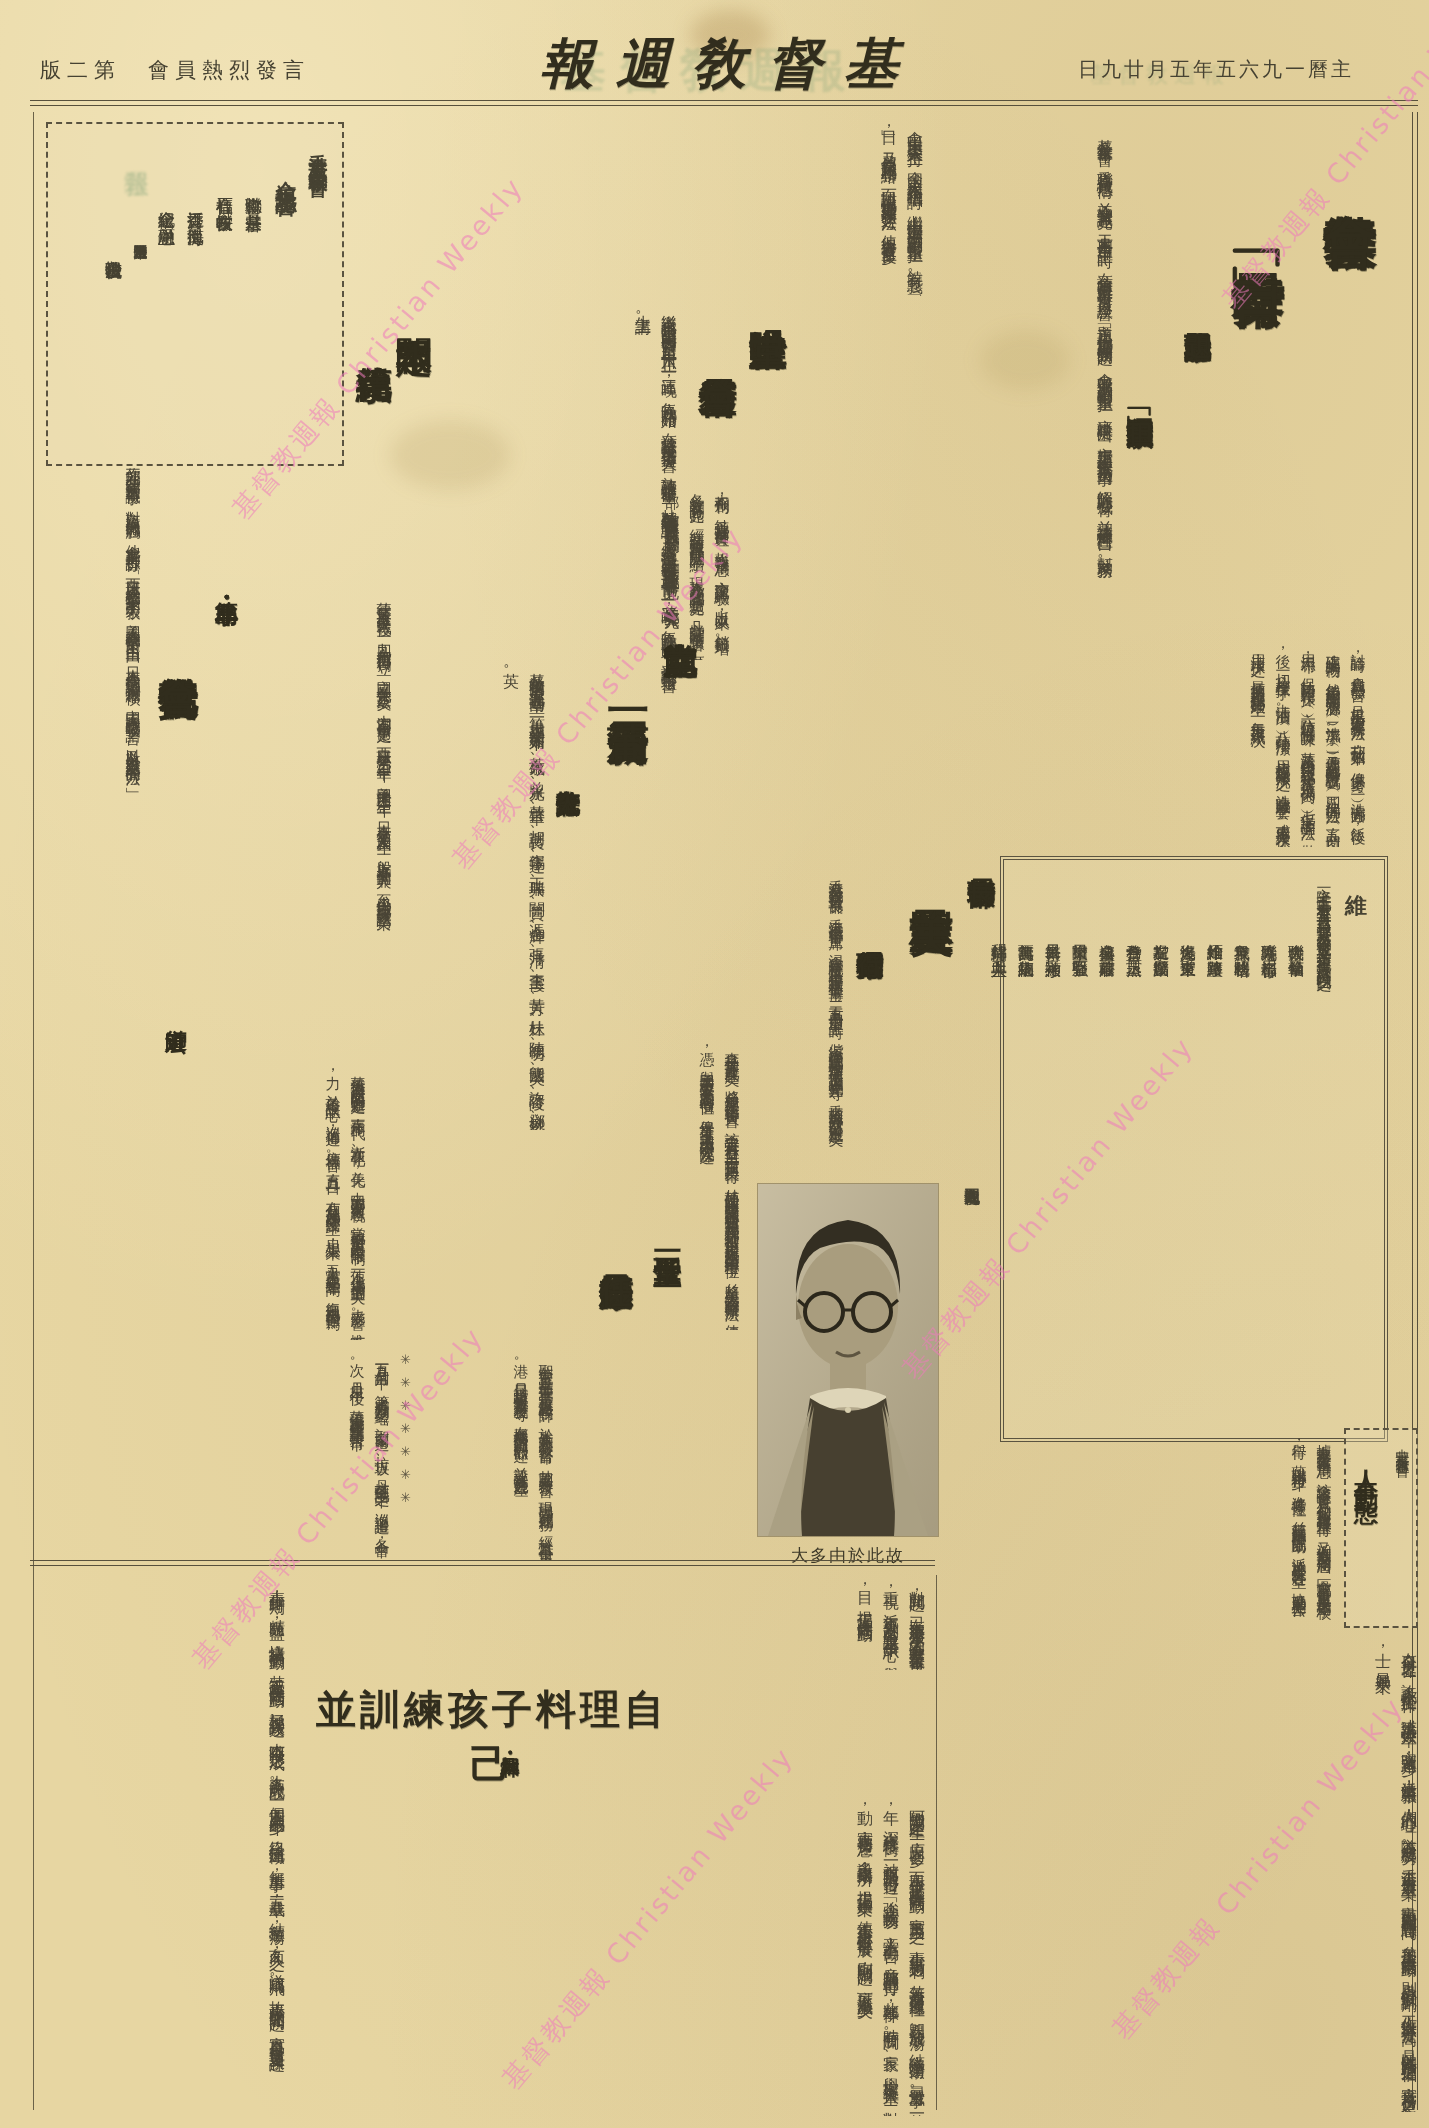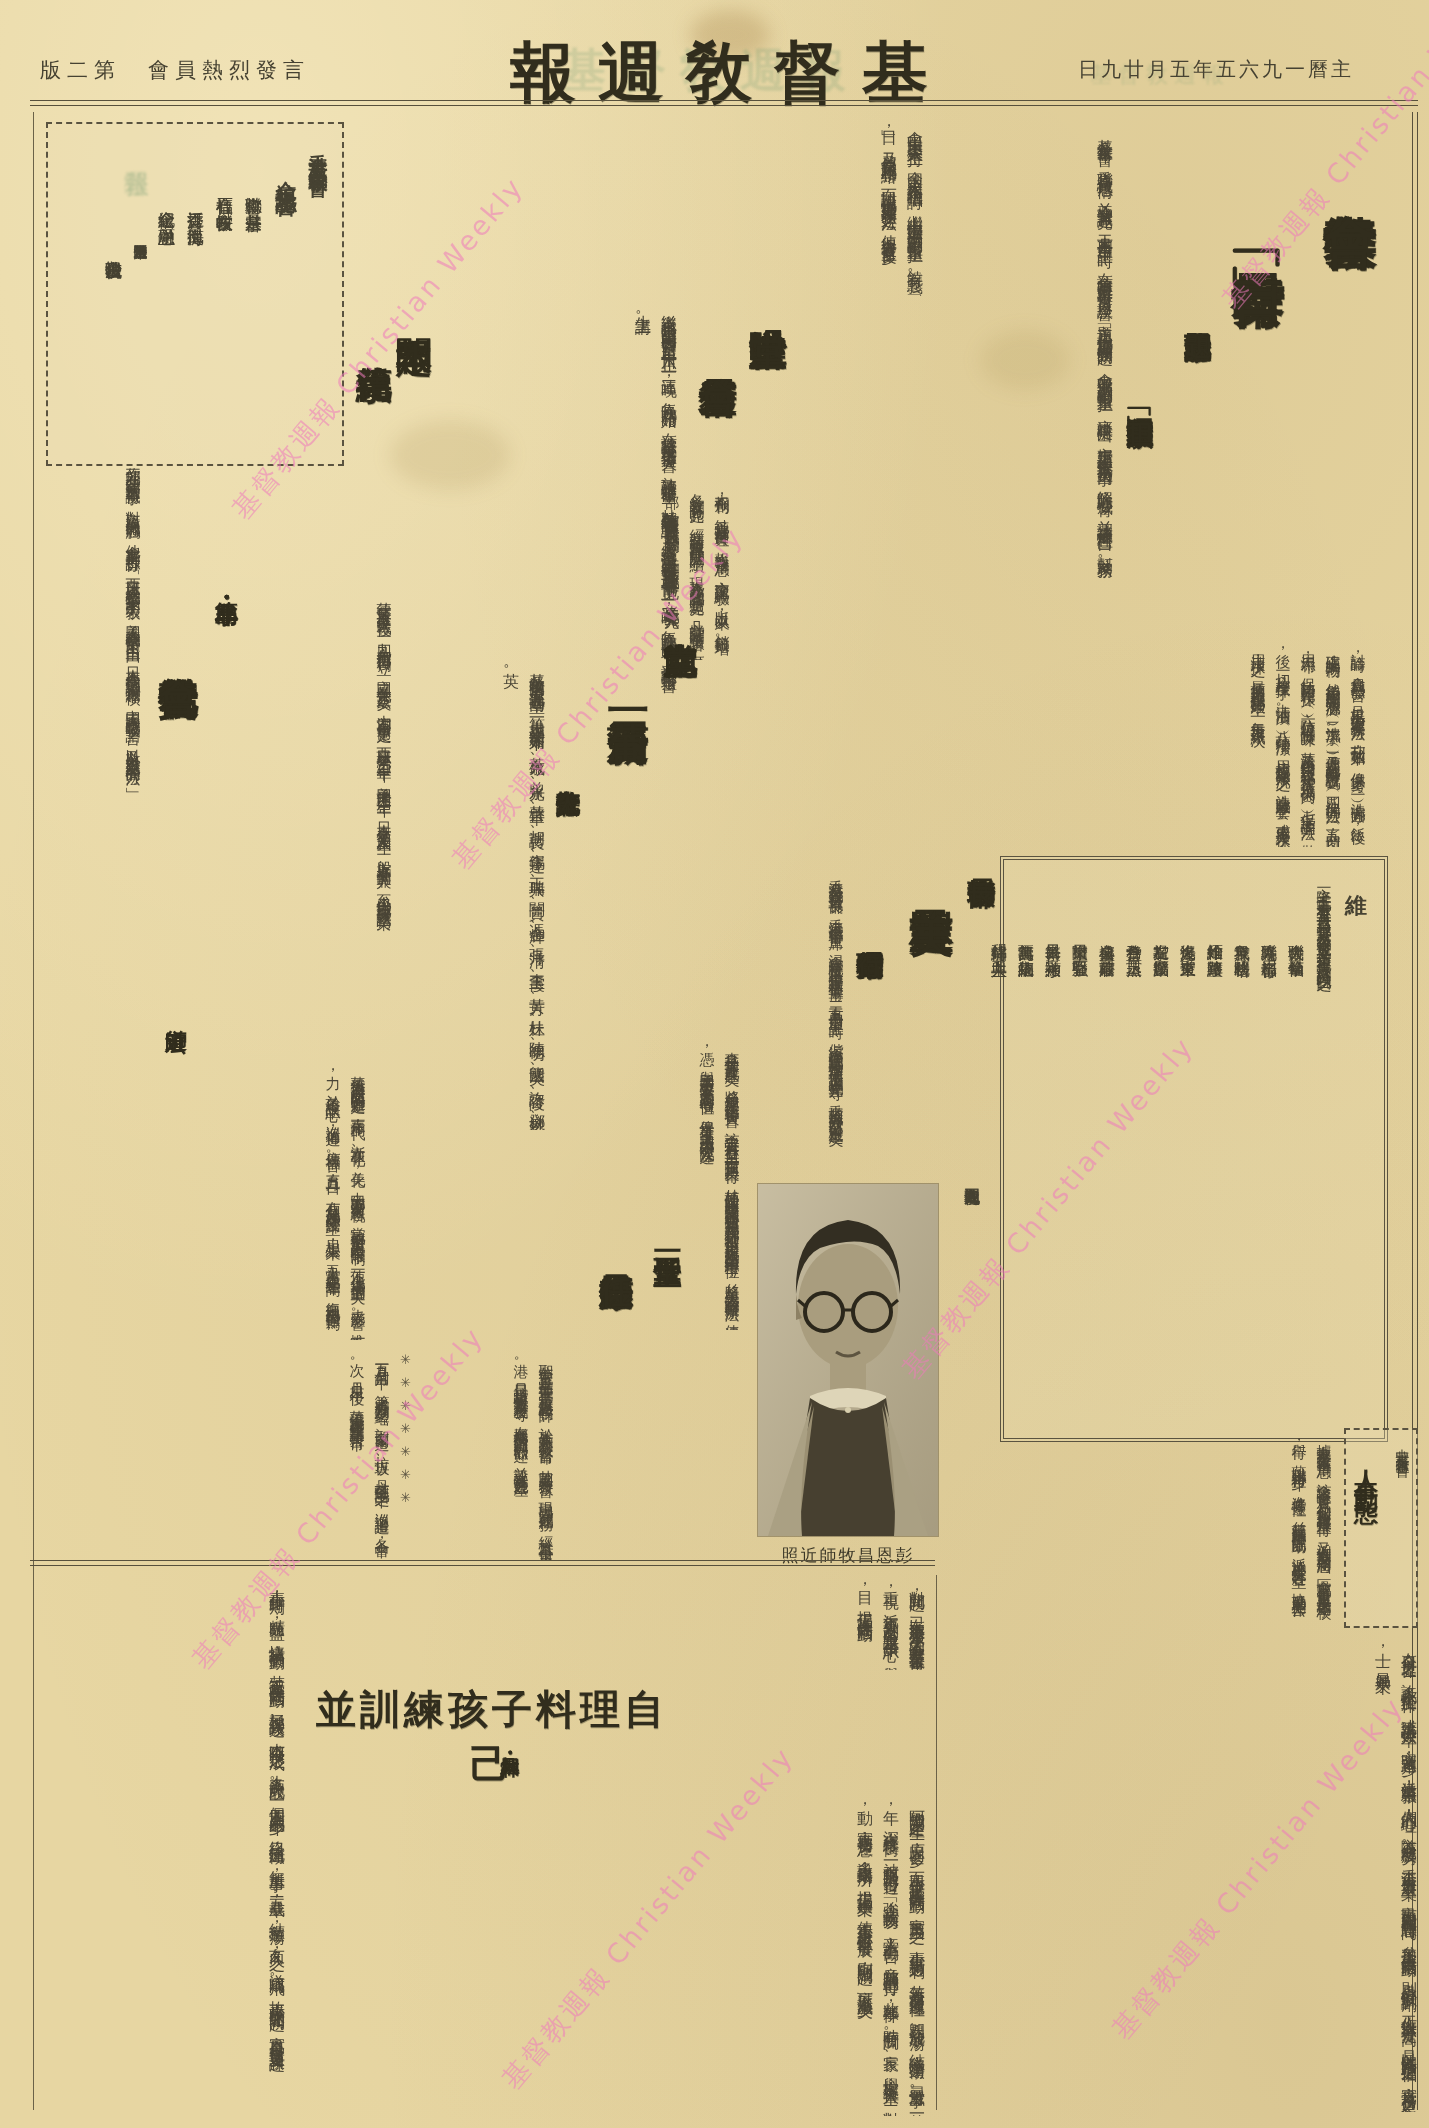--- a/index.html
+++ b/index.html
@@ -35,21 +35,21 @@
 <div class="page">
 
   <div class="stain" style="left:690px;top:10px;width:80px;height:50px;background:rgba(150,110,50,.25);"></div>
   <div class="stain" style="left:390px;top:420px;width:120px;height:70px;background:rgba(150,120,60,.14);"></div>
   <div class="stain" style="left:980px;top:330px;width:90px;height:60px;background:rgba(150,120,60,.12);"></div>
   <div class="ghost" style="left:560px;top:40px;font-size:46px;font-weight:bold;letter-spacing:14px;">基督敎週報</div>
   <div class="ghost v" style="left:120px;top:150px;font-size:26px;height:280px;">基督敎週報</div>
   <div class="ghost" style="left:1090px;top:60px;font-size:22px;letter-spacing:6px;">基督敎週報</div>
 
   <div class="abs" style="left:40px;top:56px;font-size:21px;letter-spacing:6px;">版二第　會員熱烈發言</div>
-  <div class="abs hl" style="left:470px;top:28px;width:520px;text-align:center;font-size:66px;letter-spacing:22px;">報週敎督基</div>
+  <div class="abs hl" style="left:470px;top:28px;width:520px;text-align:center;font-size:54px;letter-spacing:22px;font-style:italic;">報週敎督基</div>
   <div class="abs" style="left:1078px;top:56px;font-size:20px;letter-spacing:3px;">日九廿月五年五六九一曆主</div>
   <div class="rule-h" style="left:30px;top:100px;width:1388px;"></div>
   <div class="rule-v" style="left:33px;top:112px;height:1998px;"></div>
   <div class="rule-v2" style="left:1412px;top:112px;height:1998px;"></div>
 
   <div class="v hl" style="left:1322px;top:172px;font-size:54px;line-height:1.06;">基督敎女靑年會</div>
   <div class="v hl" style="left:1230px;top:232px;font-size:54px;line-height:1.06;">昨舉行「女靑日」</div>
   <div class="v hl" style="left:1180px;top:312px;font-size:27px;">討論現代主婦處理家務問題</div>
   <div class="v hl" style="left:1122px;top:398px;font-size:27px;">同時演出獨幕劇「輕家重担」</div>
   <div class="col" style="left:933px;top:126px;width:185px;height:505px;font-size:16px;line-height:26px;">基督敎女靑年會，爲聯絡會員感情，並交換智識起見，于本月十四日下午三時，在該會市區會所舉行「女靑日」座談會，主題爲「現代主婦處理家務問題」。會中並演出獨幕劇「輕家重担」。座談時提出：主婦更須正視理家務爲份內事，解除心理威脅，並訓練孩子料理自己，幫助家務。</div>
@@ -98,21 +98,21 @@
       <rect x="72" y="180" width="36" height="28" fill="#a99d7e"></rect>
       <path d="M52,212 Q90,196 128,212 L128,232 Q90,214 52,232 Z" fill="#ded5b8"></path>
       <path d="M30,352 L52,214 Q90,240 128,214 L150,352 Z" fill="#474030"></path>
       <path d="M20,352 L56,222 L40,352 Z" fill="#9a8f72"></path>
       <path d="M160,352 L124,222 L140,352 Z" fill="#9a8f72"></path>
       <path d="M10,352 L54,218 Q40,300 44,352 Z" fill="#aaa083"></path>
       <path d="M170,352 L126,218 Q140,300 136,352 Z" fill="#aaa083"></path>
       <circle cx="90" cy="226" r="3" fill="#d8cfae"></circle>
     </svg>
   </div>
-  <div class="caption" style="left:758px;top:1544px;width:180px;">照近師牧昌恩彭</div>
+  <div class="caption" style="left:758px;top:1544px;width:180px;">大多由於此故</div>
 
   <div class="v hl" style="left:648px;top:1236px;font-size:28px;">聖三一堂主任</div>
   <div class="v hl" style="left:594px;top:1248px;font-size:34px;">彭恩昌牧師榮旋復任</div>
   <div class="col" style="left:418px;top:1352px;width:140px;height:208px;font-size:15px;line-height:25px;">聖公會聖三一堂主任兼聖三一堂校長彭恩昌牧師，於去年八月間奉敎會督命，赴英國考察敎會，現已圓滿完成任務，經於本月二十日下午乘英國航機返抵港。是日該堂校員生敎友及親友等，在機場及聖堂門口熱烈歡迎，並設盛宴爲之洗塵云。</div>
   <div class="v" style="left:398px;top:1352px;height:208px;font-size:13px;letter-spacing:8px;color:#5a5340;">✳✳✳✳✳✳✳</div>
 
   <div class="v hl" style="left:212px;top:584px;font-size:23px;">非・島・小・簡</div>
   <div class="v hl" style="left:152px;top:646px;font-size:40px;">從文化看華僑敎會</div>
   <div class="v hl" style="left:162px;top:1012px;font-size:22px;">師道宏</div>
   <div class="col" style="left:226px;top:590px;width:170px;height:452px;font-size:15px;line-height:25px;">菲律賓於二次世界大戰後，一九四六年七月四日獨立，立國已十九年於茲矣。上溯四百年簡史是：西班牙統治了三百三十年，美國治理了四十三年，日本人佔領了未及四年。一般上層社會的菲人，至今仍以能說西班牙語爲榮。</div>

